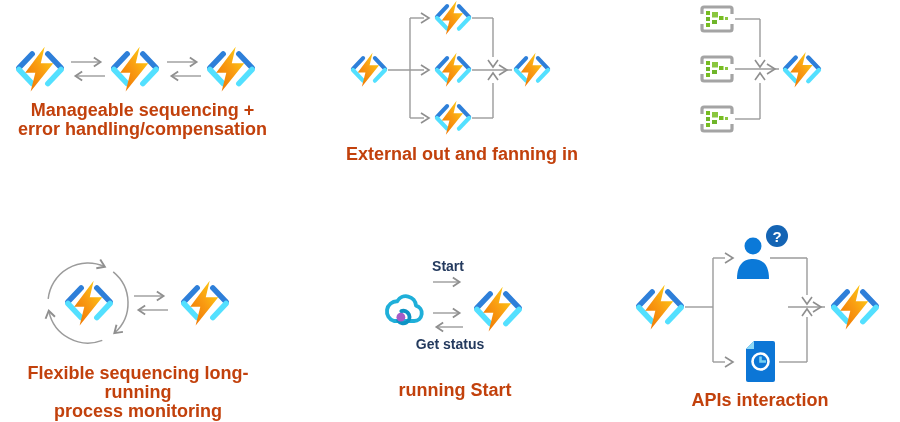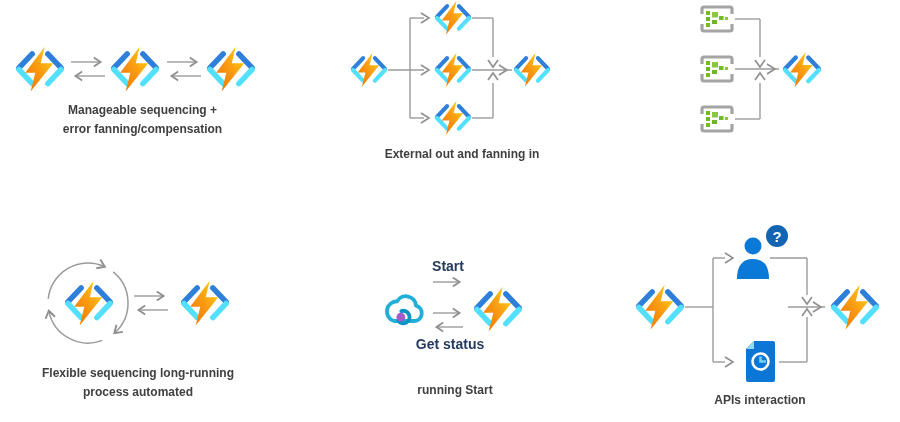--- a/index.html
+++ b/index.html
@@ -2,22 +2,22 @@
 <html><head>
 <meta charset="utf-8">
 <style>
   html,body{margin:0;padding:0;background:#ffffff;}
   .canvas{
     position:relative;width:900px;height:422px;background:#ffffff;
     font-family:"Liberation Sans", sans-serif;overflow:hidden;
   }
   .diagram-svg{position:absolute;left:0;top:0;}
   .caption{
-    position:absolute;text-align:center;color:#404040;
-    font-size:12px;line-height:19px;font-weight:600;
+    position:absolute;text-align:center;color:#c2410c;
+    font-size:18px;line-height:19px;font-weight:600;
   }
   .small-label{
     position:absolute;text-align:center;color:#243a5e;
     font-size:14px;line-height:16px;font-weight:600;
   }
   .conn{stroke:#9b9b9b;stroke-width:1.4;fill:none;}
   .chev{stroke:#8f8f8f;stroke-width:1.6;fill:none;stroke-linejoin:miter;}
   .cyc{stroke:#9b9b9b;stroke-width:1.5;fill:none;}
   .badge-q{font-size:15px;font-weight:bold;fill:#ffffff;}
 </style>
@@ -184,29 +184,29 @@
         <circle cx="777" cy="236" r="11" fill="#1464B4"></circle>
         <text class="badge-q" x="777" y="242" text-anchor="middle">?</text>
       </g>
       <use href="#docclock" x="745" y="340" width="31" height="43"></use>
       <use href="#azfunc" x="830" y="284" width="50" height="47"></use>
     </g>
   </svg>
 
   <div class="caption" style="left:0px;top:101px;width:285px">
     <span>Manageable sequencing +</span><br>
-    <span>error fanning/compensation</span>
+    <span>error handling/compensation</span>
   </div>
 
   <div class="caption" style="left:337px;top:145px;width:250px">External out and fanning in</div>
 
 
   <div class="caption" style="left:13px;top:364px;width:250px">
     <span>Flexible sequencing long-running</span><br>
-    <span>process automated</span>
+    <span>process monitoring</span>
   </div>
 
   <div class="caption" style="left:330px;top:362px;width:250px">
     <br>
     <span>running Start</span>
   </div>
 
   <div class="caption" style="left:640px;top:391px;width:240px">APIs interaction</div>
 
   <div class="small-label" style="left:400px;top:336px;width:100px">Get status</div>

